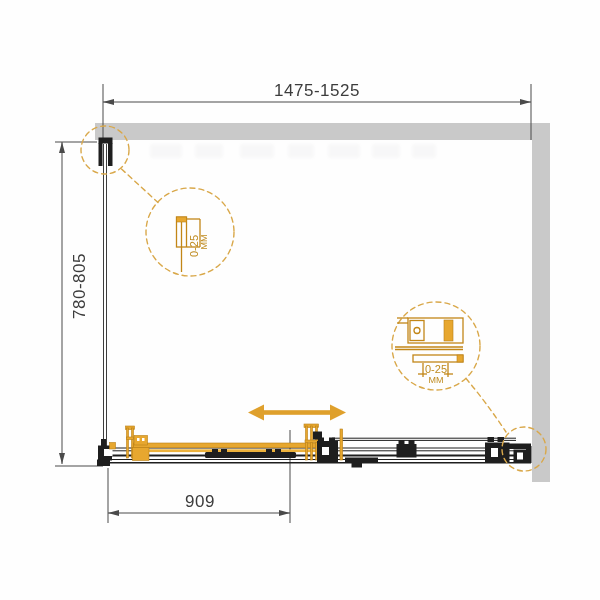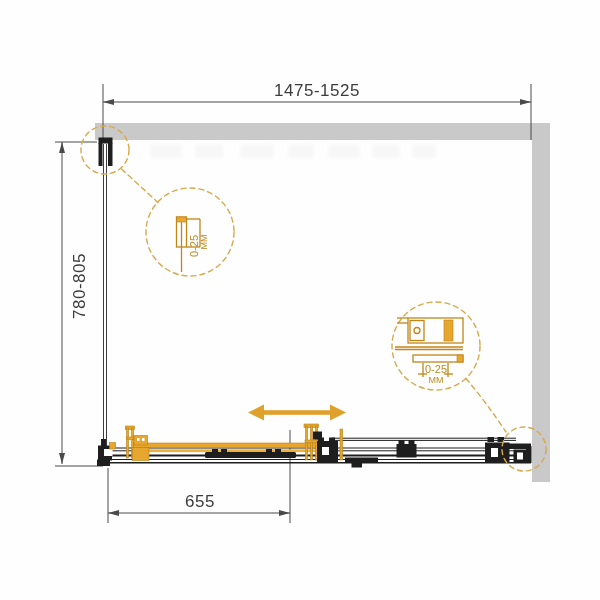--- a/index.html
+++ b/index.html
@@ -211,21 +211,21 @@
     <div class="wm" style="left:195px;width:28px;"></div>
     <div class="wm" style="left:240px;width:34px;"></div>
     <div class="wm" style="left:288px;width:26px;"></div>
     <div class="wm" style="left:328px;width:32px;"></div>
     <div class="wm" style="left:372px;width:28px;"></div>
     <div class="wm" style="left:412px;width:24px;"></div>
   </div>
 
   <span class="lbl" style="left:317px;top:90px;">1475-1525</span>
   <span class="lbl rot" style="left:79px;top:286px;">780-805</span>
-  <span class="lbl" style="left:200px;top:501px;">655</span>
+  <span class="lbl" style="left:200px;top:501px;">909</span>
 
   <span class="olbl rot" style="left:194px;top:246px;">0-25</span>
   <span class="olbl rot small" style="left:204px;top:242px;">MM</span>
 
   <span class="olbl" style="left:436px;top:369px;">0-25</span>
   <span class="olbl small" style="left:436px;top:380px;">MM</span>
 
 </div>
 
 </body></html>

